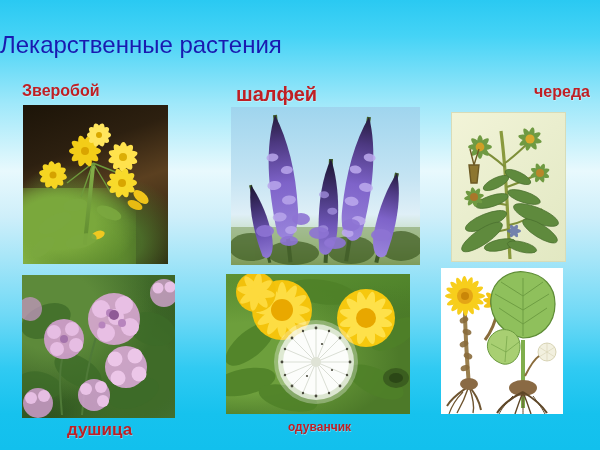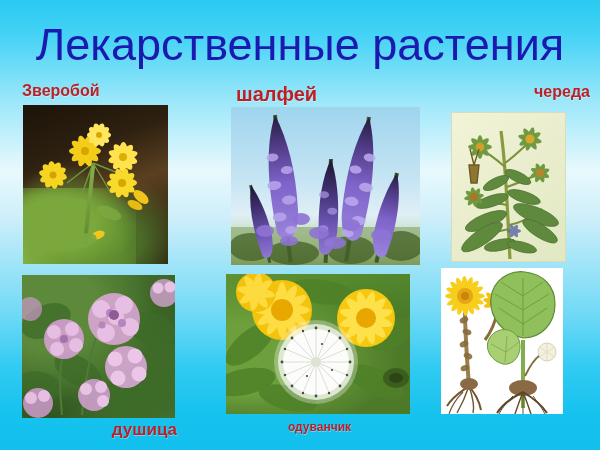--- a/index.html
+++ b/index.html
@@ -18,40 +18,40 @@
        #cfeffa 48%,
        #a8e6f8 57%,
        #6fd9f6 70%,
        #30caf2 82%,
        #16c2ee 92%,
        #12c0ed 100%);
   }
   
   .title{
     position:absolute;left:0;top:26px;width:600px;
-    text-align:center;
-    font-size:45px;
+    text-align:left;
+    font-size:24px;
     line-height:38px;
     color:#1a1ab0;
     letter-spacing:0px;
     white-space:nowrap;
     font-weight:400;
   }
   
   .cap{
     position:absolute;
     color:#bf1f24;
     font-weight:bold;
     white-space:nowrap;
     text-shadow:0.5px 0.5px 0 rgba(255,255,255,0.35);
   }
   .cap-zveroboy{left:22px;top:82px;width:150px;text-align:left;font-size:16px;}
   .cap-shalfey{left:236px;top:83px;width:160px;text-align:left;font-size:20px;}
   .cap-chereda{left:470px;top:83px;width:120px;text-align:right;font-size:16px;}
-  .cap-dushitsa{left:22px;top:420px;width:155px;text-align:right;font-size:17px;}
+  .cap-dushitsa{left:22px;top:420px;width:155px;text-align:center;font-size:17px;}
   .cap-oduvanchik{left:232px;top:420px;width:175px;text-align:center;font-size:12px;}
   .cap-matmacheha{left:432px;top:418px;width:150px;text-align:center;font-size:11px;}
 
   
   .photo{position:absolute;overflow:hidden;}
 
   
   .p-zveroboy{left:23px;top:105px;width:145px;height:159px;
     background:
       radial-gradient(circle at 30% 78%, rgba(98,140,52,0.95) 0 14%, rgba(0,0,0,0) 40%),

